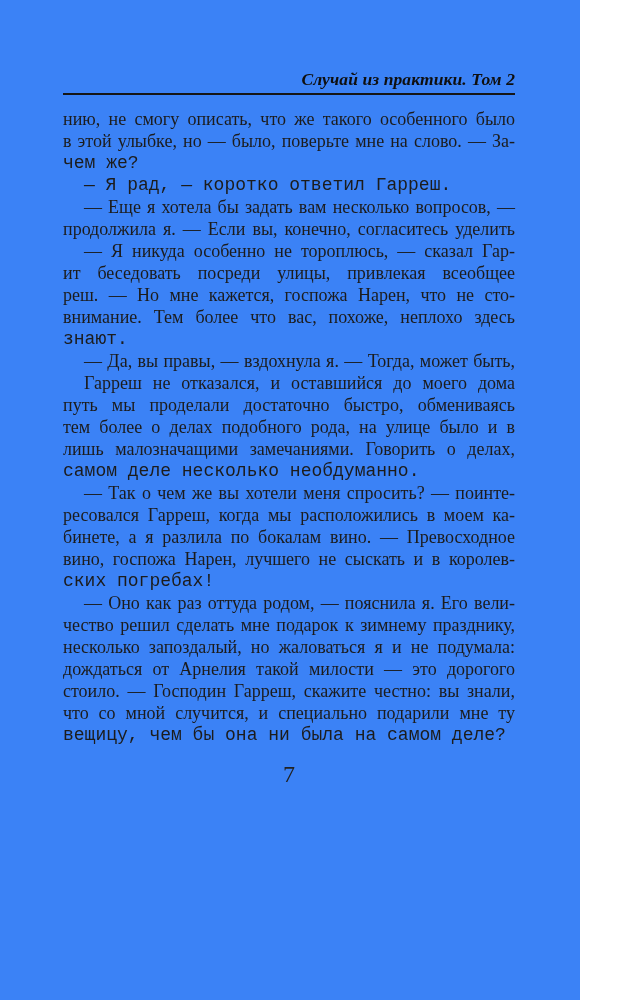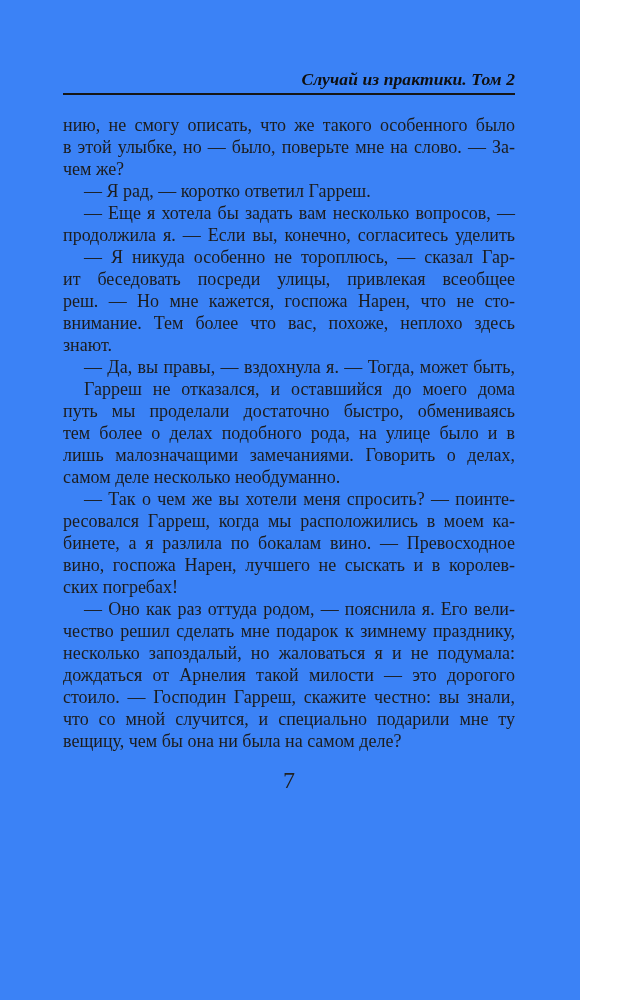--- a/index.html
+++ b/index.html
@@ -36,35 +36,36 @@
     line-height: 22px;
     color: #0f0f0f;
     letter-spacing: 0.1px;
   }
   .header-rule {
     height: 0;
     border-bottom: 2.2px solid #161616;
     margin-top: 3px;
   }
   .body-text {
-    margin-top: 19px;
+    margin-top: 13px;
     font-size: 18px;
     line-height: 22px;
     color: #1c1c1c;
   }
   .para {
     margin: 0;
   }
   .line {
     text-align: justify;
     text-align-last: justify;
     white-space: nowrap;
   }
   .line.last {
     text-align-last: left;
+    font-family: Liberation Mono, monospace;
   }
   .line.indent {
     padding-left: 21px;
   }
   .page-number {
     margin-top: 14px;
     text-align: center;
     font-size: 24px;
     line-height: 28px;
     font-weight: normal;

